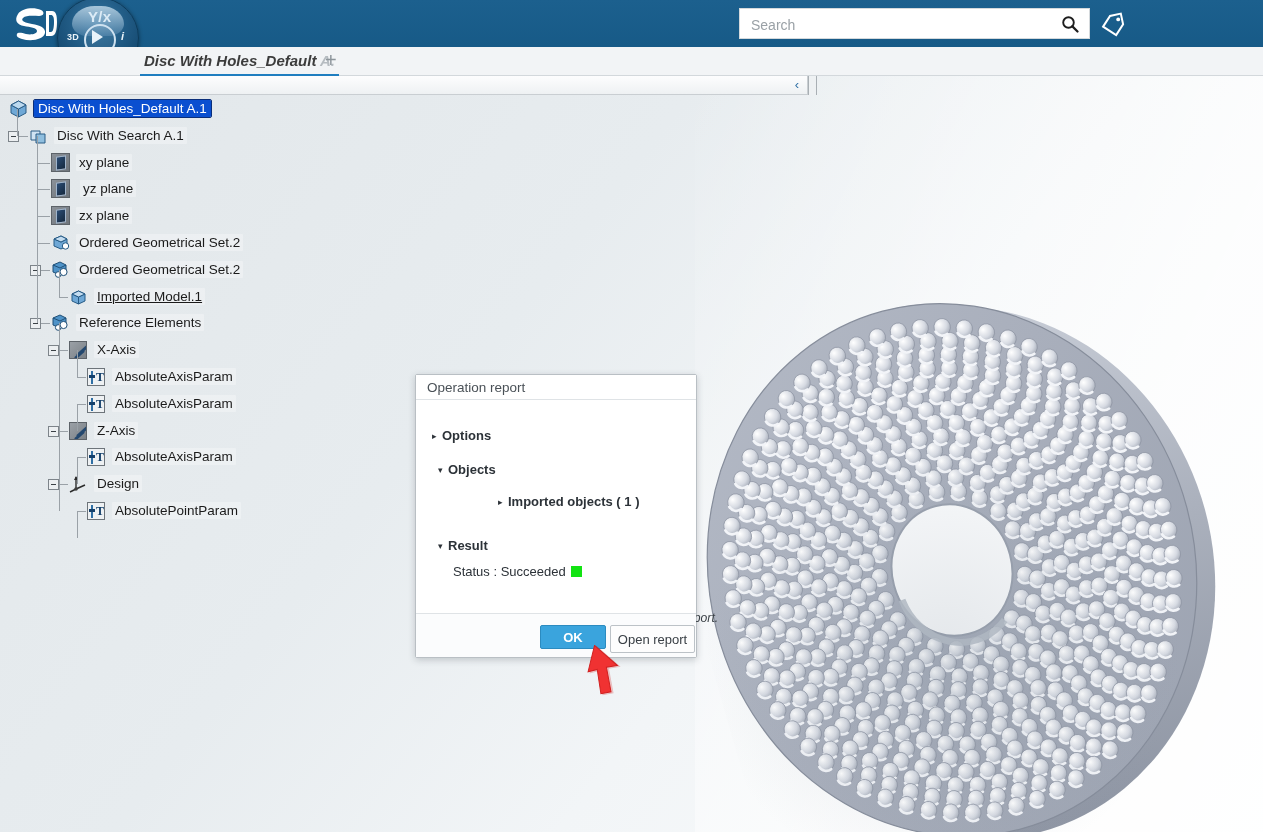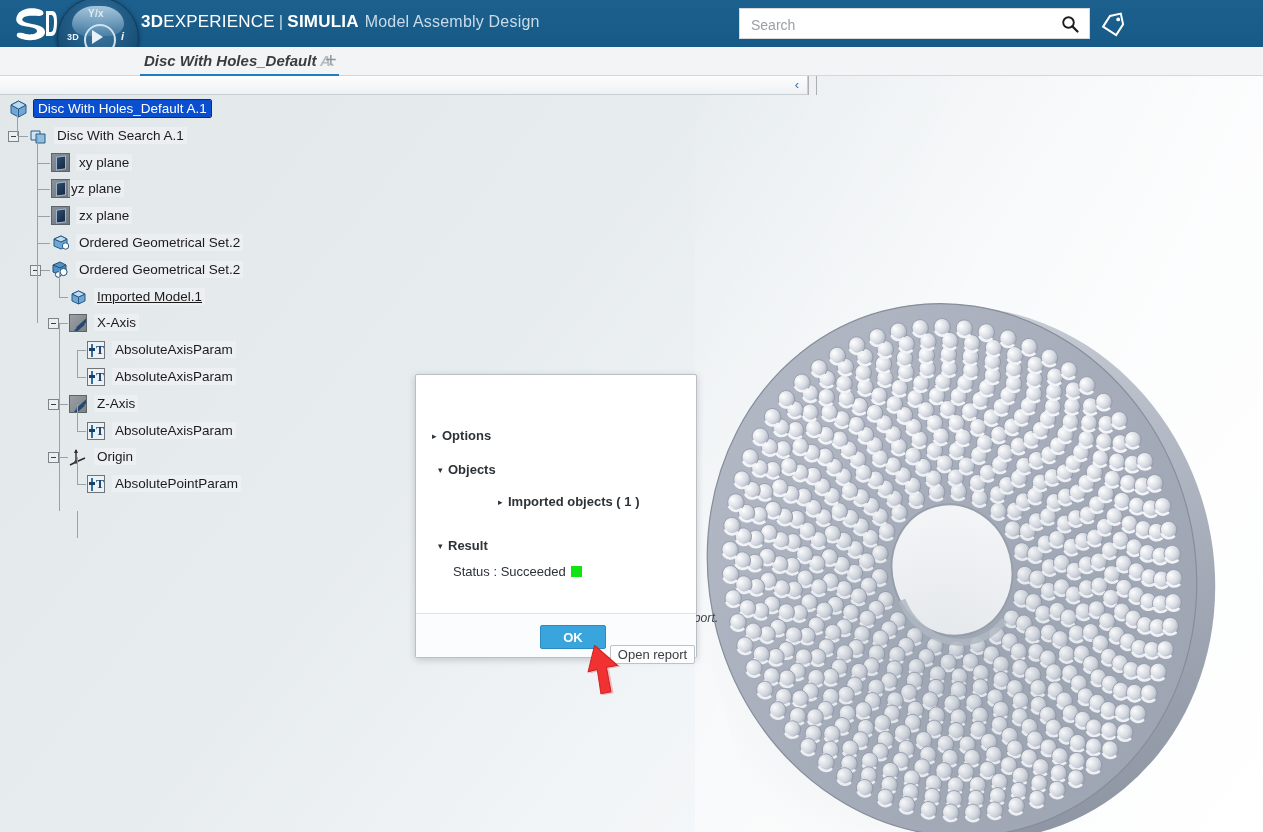--- a/index.html
+++ b/index.html
@@ -37,21 +37,21 @@
     border:2px solid #cfe2f0;background:rgba(255,255,255,.06);
   }
   .compass .play{
     position:absolute;left:34px;top:32px;width:0;height:0;
     border-left:11px solid #e8f2f9;border-top:7px solid transparent;border-bottom:7px solid transparent;
   }
   .compass .lbl{position:absolute;color:#eaf3f9;font-size:9px;font-weight:bold;letter-spacing:.3px;}
   .compass .l3d{left:9px;top:34px;}
   .compass .li{left:63px;top:32px;font-style:italic;font-size:11px;}
   .compass .lvr{left:29px;top:57px;font-size:9px;}
-  .compass .lyy{left:30px;top:10px;font-size:10px;color:#dcebf6;}
+  .compass .lyy{left:30px;top:10px;font-size:15px;color:#dcebf6;}
   .brand{
     position:absolute;left:141px;top:12px;font-size:17px;color:#ffffff;letter-spacing:.2px;white-space:nowrap;
   }
   .brand .b1{font-weight:bold;}
   .brand .b2{font-weight:normal;}
   .brand .sep{font-weight:normal;color:#bcd6e6;padding:0 4px;}
   .brand .b3{font-weight:bold;}
   .brand .b4{font-weight:normal;color:#c8dce9;padding-left:6px;font-size:16px;}
   .searchwrap{
     position:absolute;left:739px;top:8px;width:351px;height:31px;background:#fff;
@@ -177,23 +177,23 @@
   .dlg-foot{
     position:absolute;left:0;bottom:0;width:100%;height:44px;
     border-top:1px solid #dfe3e6;background:#fbfcfd;box-sizing:border-box;
   }
   .btn-ok{
     position:absolute;left:124px;top:11px;width:66px;height:24px;
     background:#3aa4dd;border:1px solid #2b8bc0;border-radius:2px;color:#fff;
     font-size:13px;font-weight:bold;cursor:pointer;font-family:"Liberation Sans",sans-serif;
   }
   .btn-rep{
-    position:absolute;left:194px;top:11px;width:85px;height:19px;
+    position:absolute;left:194px;top:11px;width:85px;height:28px;
     background:#fdfdfd;border:1px solid #bcc2c7;border-radius:2px;color:#3a4046;
-    font-size:13px;cursor:pointer;font-family:"Liberation Sans",sans-serif;margin-top:20px;
+    font-size:13px;cursor:pointer;font-family:"Liberation Sans",sans-serif;
   }
   .cursor-arrow{position:absolute;left:585px;top:645px;width:62px;height:52px;pointer-events:none;}
 </style>
 </head>
 <body>
 
 <div id="app">
 
   <div class="viewport">
     <div class="vp-sheen"></div>
@@ -1346,23 +1346,20 @@
     <div class="compass">
       <div class="dome"></div>
       <div class="ring"></div>
       <div class="play"></div>
       <div class="lbl lyy">Y/x</div>
       <div class="lbl l3d">3D</div>
       <div class="lbl li">i</div>
       <div class="lbl lvr">V.R</div>
     </div>
 
-    <div class="brand">
-      <span class="b1">3D</span><span class="b2">EXPERIENCE</span><span class="sep">|</span><span class="b3">SIMULIA</span><span class="b4">Model Assembly Design</span>
-    </div>
 
     <div class="searchwrap">
       <input type="text" placeholder="Search" style="">
       <span class="search-icon">
         <svg viewBox="0 0 18 18" width="18" height="18">
           <circle cx="7.5" cy="7.5" r="5.3" fill="none" stroke="#1d1d1d" stroke-width="1.9"></circle>
           <line x1="11.4" y1="11.4" x2="16.5" y2="16.5" stroke="#1d1d1d" stroke-width="2.2" stroke-linecap="round"></line>
         </svg>
       </span>
     </div>
@@ -1416,21 +1413,21 @@
         </div>
         <div class="lbl" style="left: 76px;">xy plane</div>
       </div>
       <div class="node">
         <div class="tline" style="left: 37px; top: 13px; height: 1px; width: 13px;"></div>
         <div class="ico" style="left: 50px;">
           <div class="ic-plane">
             <i></i>
           </div>
         </div>
-        <div class="lbl" style="left: 68px;">yz plane</div>
+        <div class="lbl" style="left: 80px;">yz plane</div>
       </div>
       <div class="node">
         <div class="tline" style="left: 37px; top: 13px; height: 1px; width: 13px;"></div>
         <div class="ico" style="left: 50px;">
           <div class="ic-plane">
             <i></i>
           </div>
         </div>
         <div class="lbl" style="left: 76px;">zx plane</div>
       </div>
@@ -1457,20 +1454,31 @@
       </div>
       <div class="node">
         <div class="tline" style="left: 59px; top: 13px; height: 1px; width: 9px;"></div>
         <div class="ico" style="left: 68px;"><svg viewBox="0 0 21 21" width="21" height="21">
             <path d="M4 8 L10.5 5 L17 8 L17 15 L10.5 18 L4 15 Z" fill="#6fa8d6" stroke="#255a85" stroke-width="1"></path>
             <path d="M4 8 L10.5 11 L17 8" fill="none" stroke="#255a85" stroke-width="1"></path>
             <path d="M10.5 11 L10.5 18" stroke="#255a85" stroke-width="1"></path>
             <path d="M4 8 L10.5 5 L17 8 L10.5 11 Z" fill="#c3dcf0" stroke="#255a85" stroke-width="1"></path>
           </svg></div>
         <div class="lbl ul" style="left: 94px;">Imported Model.1</div>
+      </div>
+      <div class="node">
+        <div class="tline" style="left: 37px; top: 13px; height: 1px; width: 13px;"></div>
+        <div class="expander" style="left: 30px;"></div>
+        <div class="ico" style="left: 50px;"><svg viewBox="0 0 21 21" width="21" height="21">
+            <path d="M3 6 L10 3 L16 6 L16 13 L10 16 L3 13 Z" fill="#4f93c8" stroke="#1f4f77" stroke-width="1"></path>
+            <path d="M3 6 L10 9 L16 6" fill="none" stroke="#1f4f77" stroke-width="1"></path>
+            <circle cx="13.5" cy="13" r="3.6" fill="#ffffff" stroke="#1f4f77" stroke-width="1"></circle>
+            <circle cx="8.2" cy="15.5" r="2.8" fill="#ffffff" stroke="#1f4f77" stroke-width="1"></circle>
+          </svg></div>
+        <div class="lbl" style="left: 76px;">Reference Elements</div>
       </div>
       <div class="node">
         <div class="tline" style="left: 59px; top: 13px; height: 1px; width: 9px;"></div>
         <div class="expander" style="left: 48px;"></div>
         <div class="ico" style="left: 68px;">
           <div class="ic-axis">
             <b style="left:1px;top:13px;"></b>
             <b style="left:3px;top:10px;"></b>
             <b style="left:5px;top:7px;"></b>
           </div>
@@ -1525,21 +1533,21 @@
       <div class="node">
         <div class="tline" style="left: 59px; top: 13px; height: 1px; width: 9px;"></div>
         <div class="expander" style="left: 48px;"></div>
         <div class="ico" style="left: 68px;"><svg viewBox="0 0 21 21" width="21" height="21">
             <path d="M8 16 L8 4" stroke="#2b2b2b" stroke-width="1.4"></path>
             <path d="M8 16 L17 12" stroke="#2b2b2b" stroke-width="1.4"></path>
             <path d="M8 16 L2 19" stroke="#2b2b2b" stroke-width="1.4"></path>
             <circle cx="8" cy="16" r="1.8" fill="#3f3f3f"></circle>
             <path d="M8 3 L6 7 L10 7 Z" fill="#2b2b2b"></path>
           </svg></div>
-        <div class="lbl" style="left: 94px;">Origin</div>
+        <div class="lbl" style="left: 94px;">Design</div>
       </div>
       <div class="node">
         <div class="tline" style="left: 77px; top: 13px; height: 1px; width: 9px;"></div>
         <div class="ico" style="left: 86px;">
           <div class="ic-param">
             <div class="sl"></div>
             <div class="sl2"></div>
             <div class="t">T</div>
           </div>
         </div>
@@ -1549,20 +1557,21 @@
       <div class="tline" style="left: 37px; top: 39.8px; width: 1px; height: 187.6px;"></div>
       <div class="tline" style="left: 59px; top: 173.8px; width: 1px; height: 26.8px;"></div>
       <div class="tline" style="left: 59px; top: 227.4px; width: 1px; height: 187.6px;"></div>
       <div class="tline" style="left: 77px; top: 254.2px; width: 1px; height: 26.8px;"></div>
       <div class="tline" style="left: 77px; top: 307.8px; width: 1px; height: 26.8px;"></div>
       <div class="tline" style="left: 77px; top: 361.4px; width: 1px; height: 26.8px;"></div>
       <div class="tline" style="left: 77px; top: 415px; width: 1px; height: 26.8px;"></div>
     </div>
 
   <div class="dialog">
+    <div class="dlg-title">Operation report</div>
 
     <div class="dlg-body">
 
       <div class="sect" style="left:16px;top:27px;">
         <span class="arrow">▸</span><span>Options</span>
       </div>
 
       <div class="sect" style="left:22px;top:61px;">
         <span class="arrow">▾</span><span>Objects</span>
       </div>

